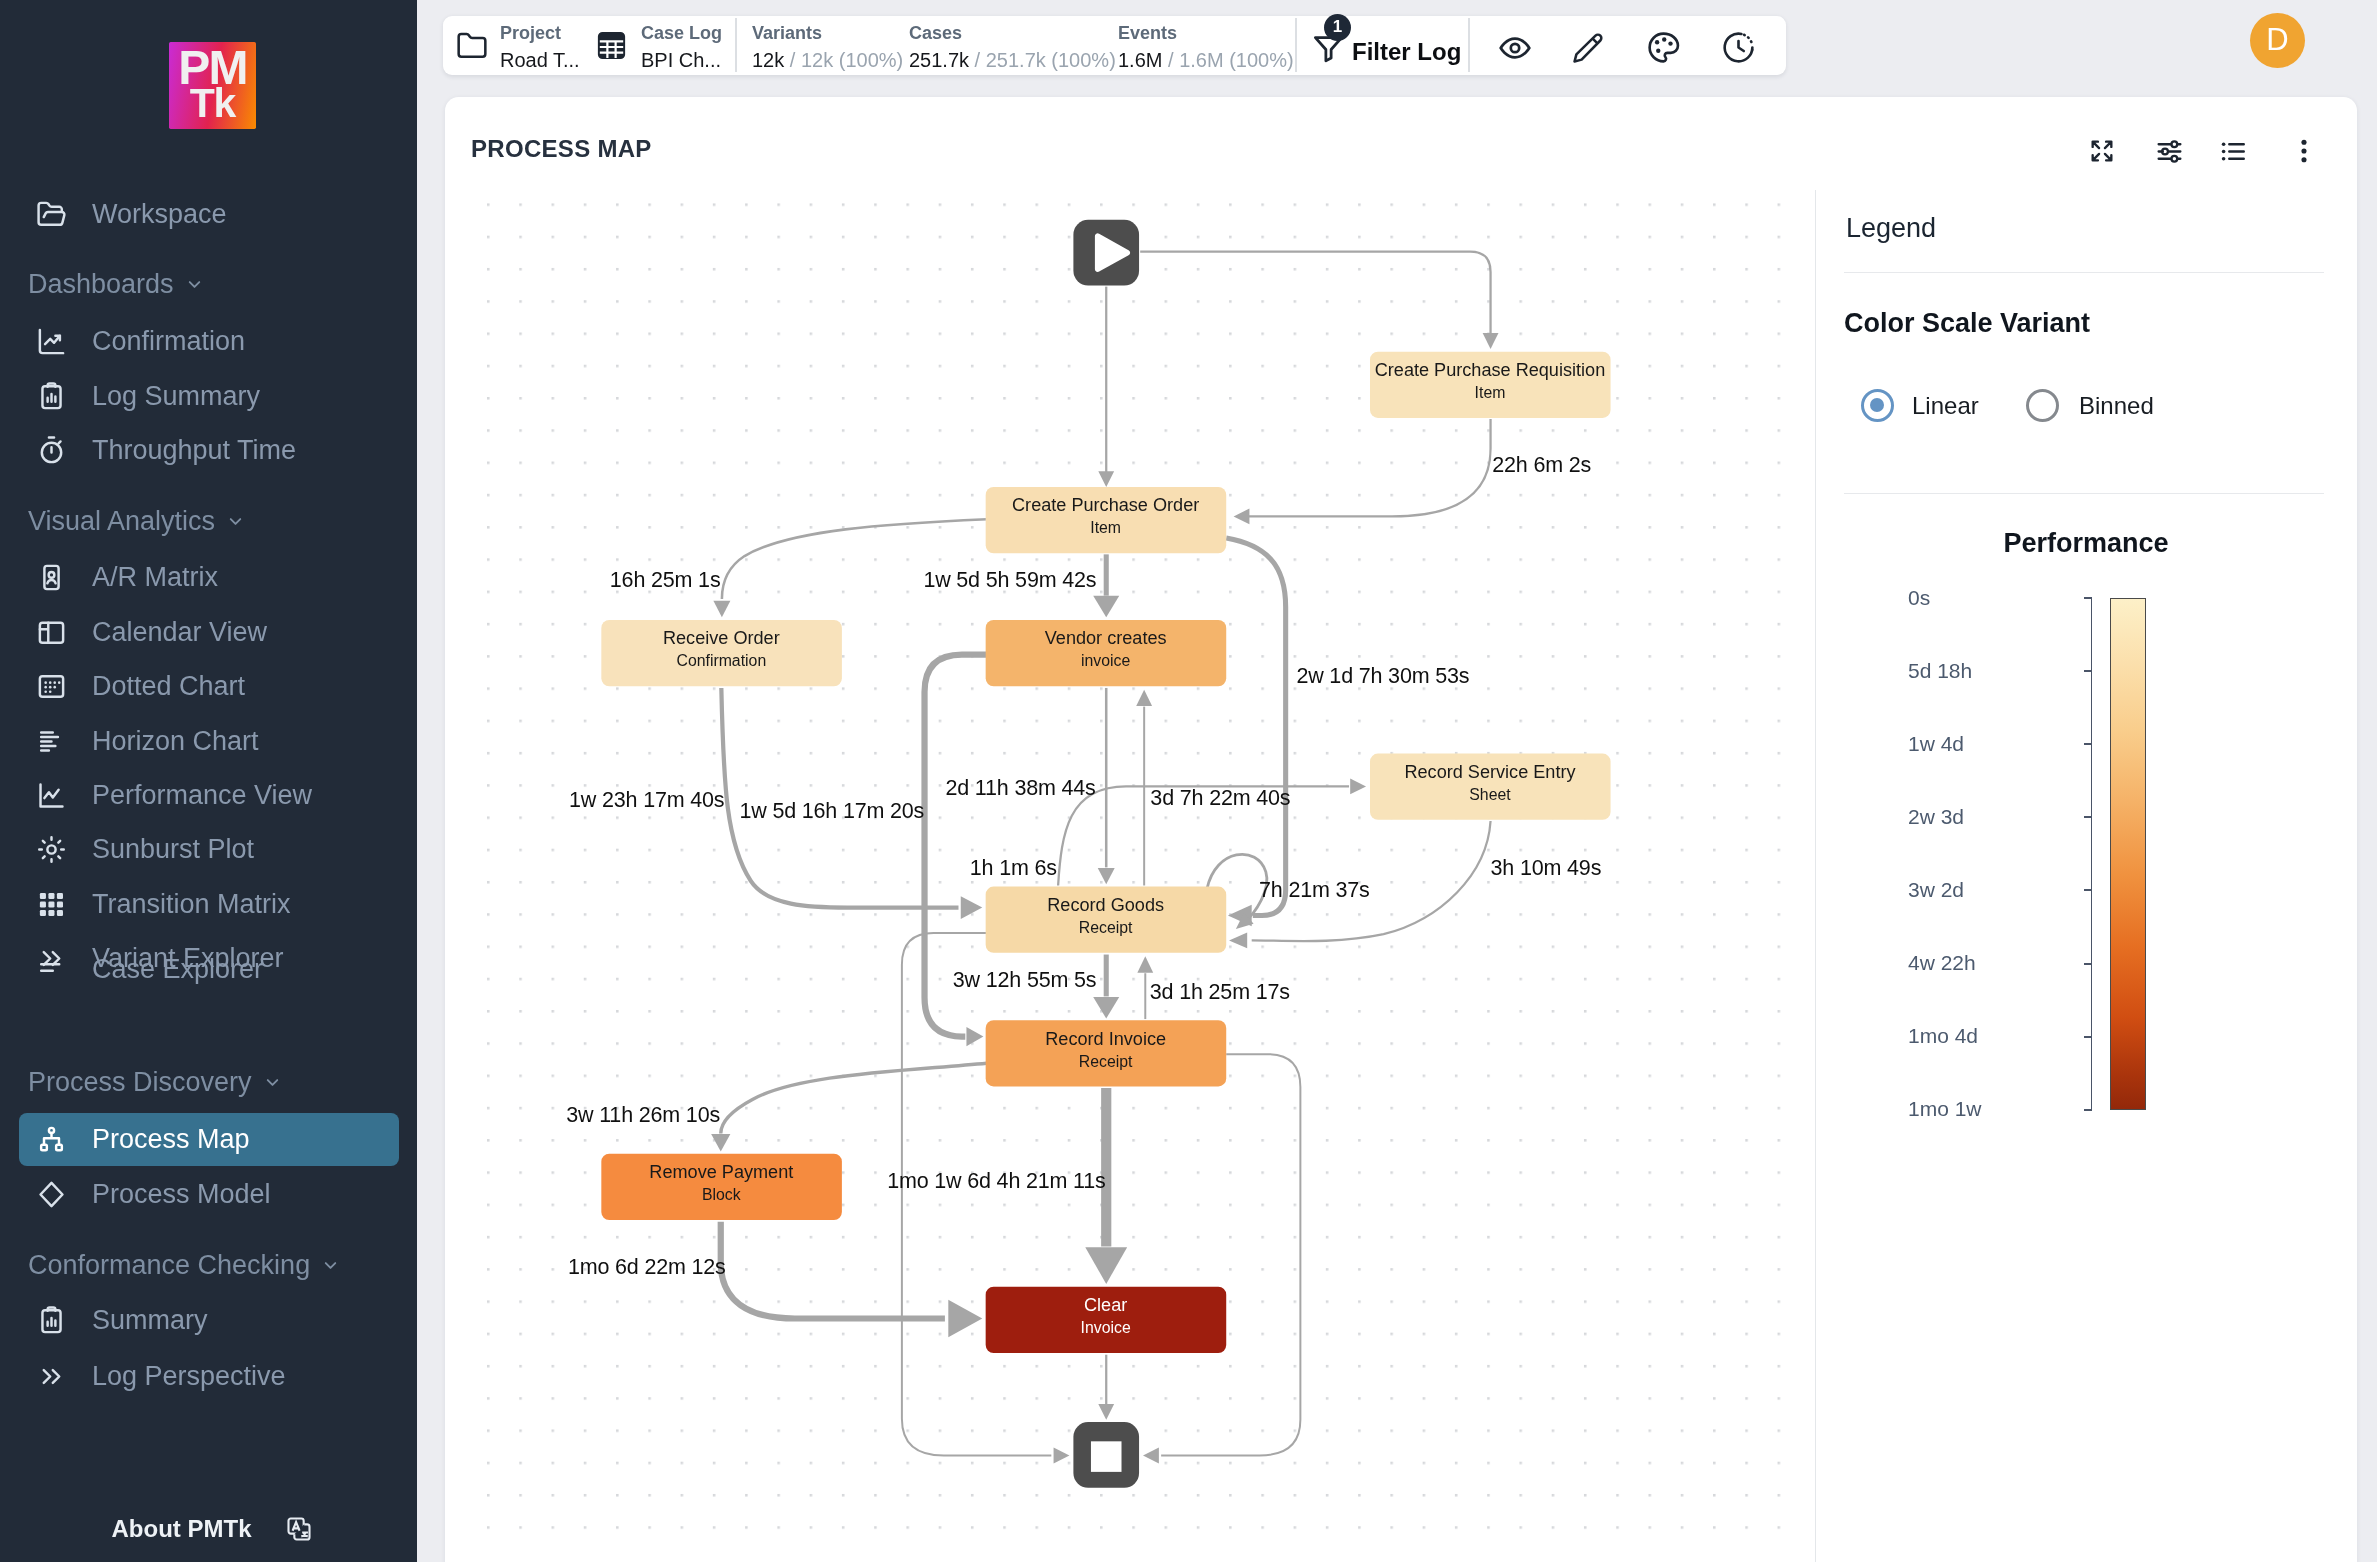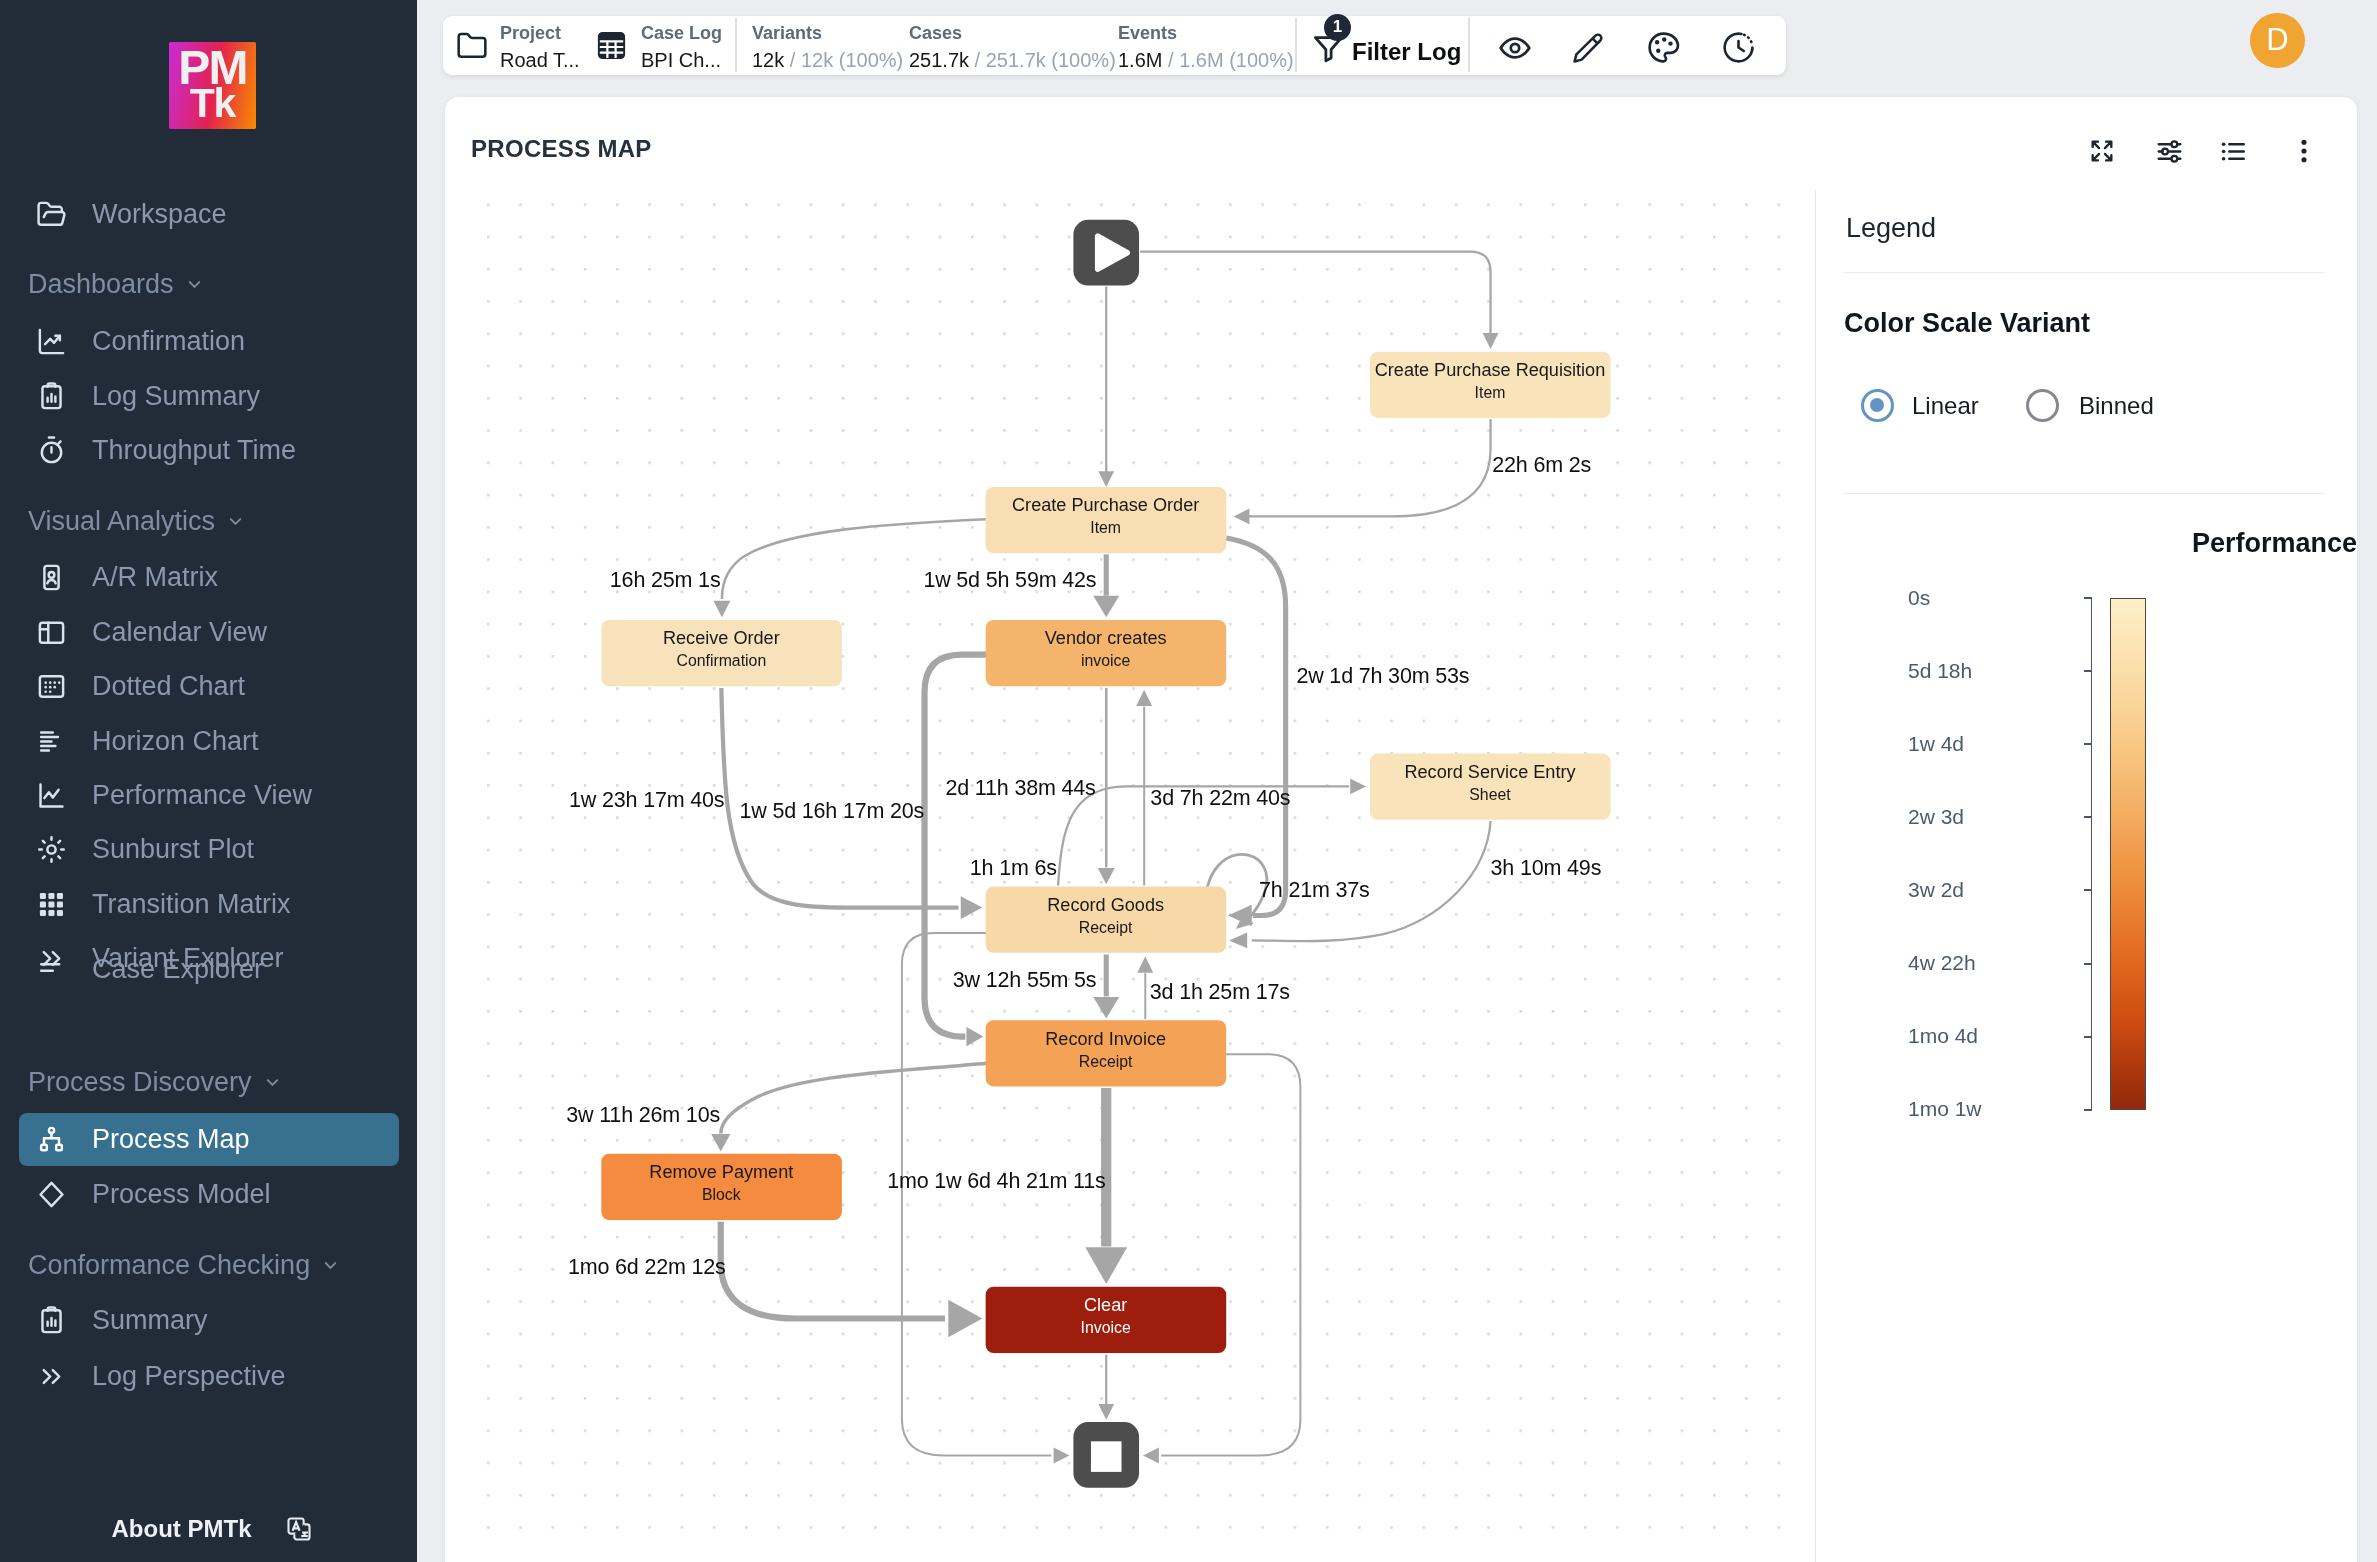--- a/index.html
+++ b/index.html
@@ -30,21 +30,21 @@
 .pico{position:absolute;top:40px;color:#1d2530}
 #vsep{position:absolute;left:1370px;top:93px;width:1.1px;height:1390px;background:#e4e7ea}
 #legend{position:absolute;left:1370px;top:0;width:542px;height:1483px}
 #ltitle{position:absolute;left:31px;top:116px;font-size:27px;color:#1b2531;font-weight:500}
 .lhr{position:absolute;left:29px;width:480px;height:1.1px;background:#e7e9ec}
 #cst{position:absolute;left:29px;top:211px;font-size:27px;font-weight:bold;color:#10161e}
 #lin{position:absolute;left:46px;top:292px;width:33px;height:33px;border-radius:50%;border:3.4px solid #6494c4}
 #lin::after{content:"";position:absolute;left:5.7px;top:5.7px;width:14.7px;height:14.7px;border-radius:50%;background:#6494c4}
 #bin{position:absolute;left:211px;top:292px;width:33px;height:33px;border-radius:50%;border:3.4px solid #85898e}
 .rlbl{position:absolute;top:295px;font-size:24px;color:#171c22}
-#perf{position:absolute;left:0;width:542px;top:431px;text-align:right;font-size:27px;font-weight:bold;color:#10161e}
+#perf{position:absolute;left:0;width:542px;top:431px;text-align:center;font-size:27px;font-weight:bold;color:#10161e}
 #cbar{position:absolute;left:295px;top:501px;width:36px;height:512px;border:1.1px solid #4a4a4a;background:linear-gradient(180deg,#fdf0c8 0%,#fbdfab 13%,#f9cd8b 26%,#f5b166 40%,#f0923f 54%,#e66f22 68%,#d14e12 82%,#ab350c 93%,#93280a 100%)}
 #vaxis{position:absolute;left:276px;top:501px;width:1.1px;height:512px;background:#4a5568}
 .vt{position:absolute;left:269px;width:8px;height:1.7px;background:#4a5568}
 .vl{position:absolute;width:170px;text-align:left;left:93px;font-size:21px;color:#4c5a6e}
 </style>
 </head>
 <body>
 <div id="sidebar">
   <div id="logo">
       <div class="l1">PM</div>

